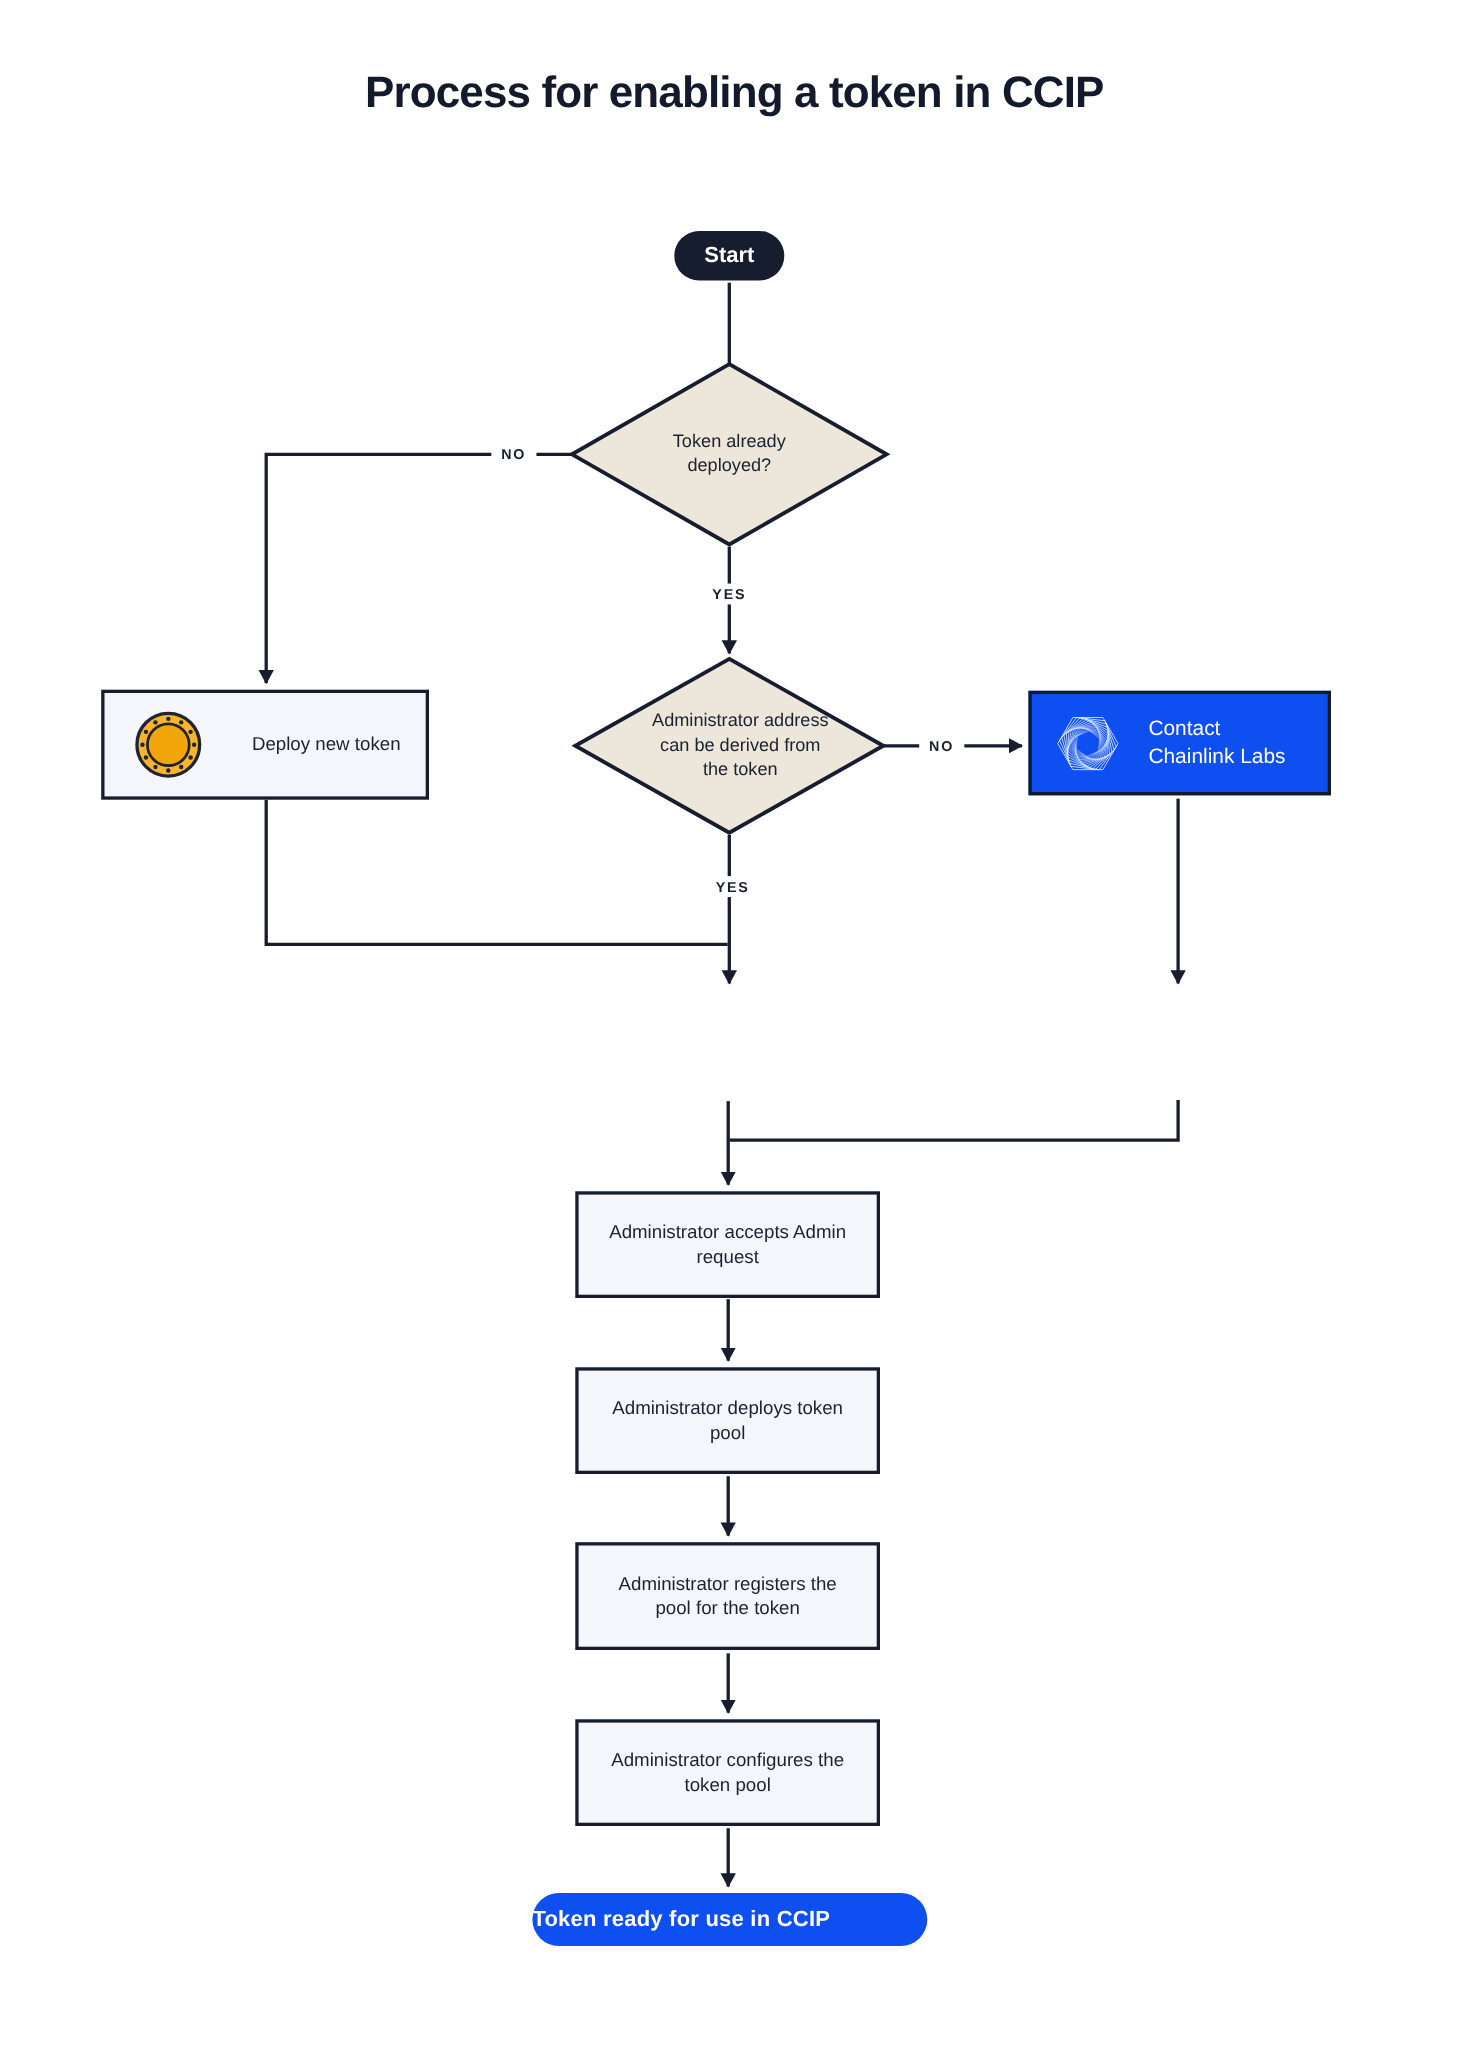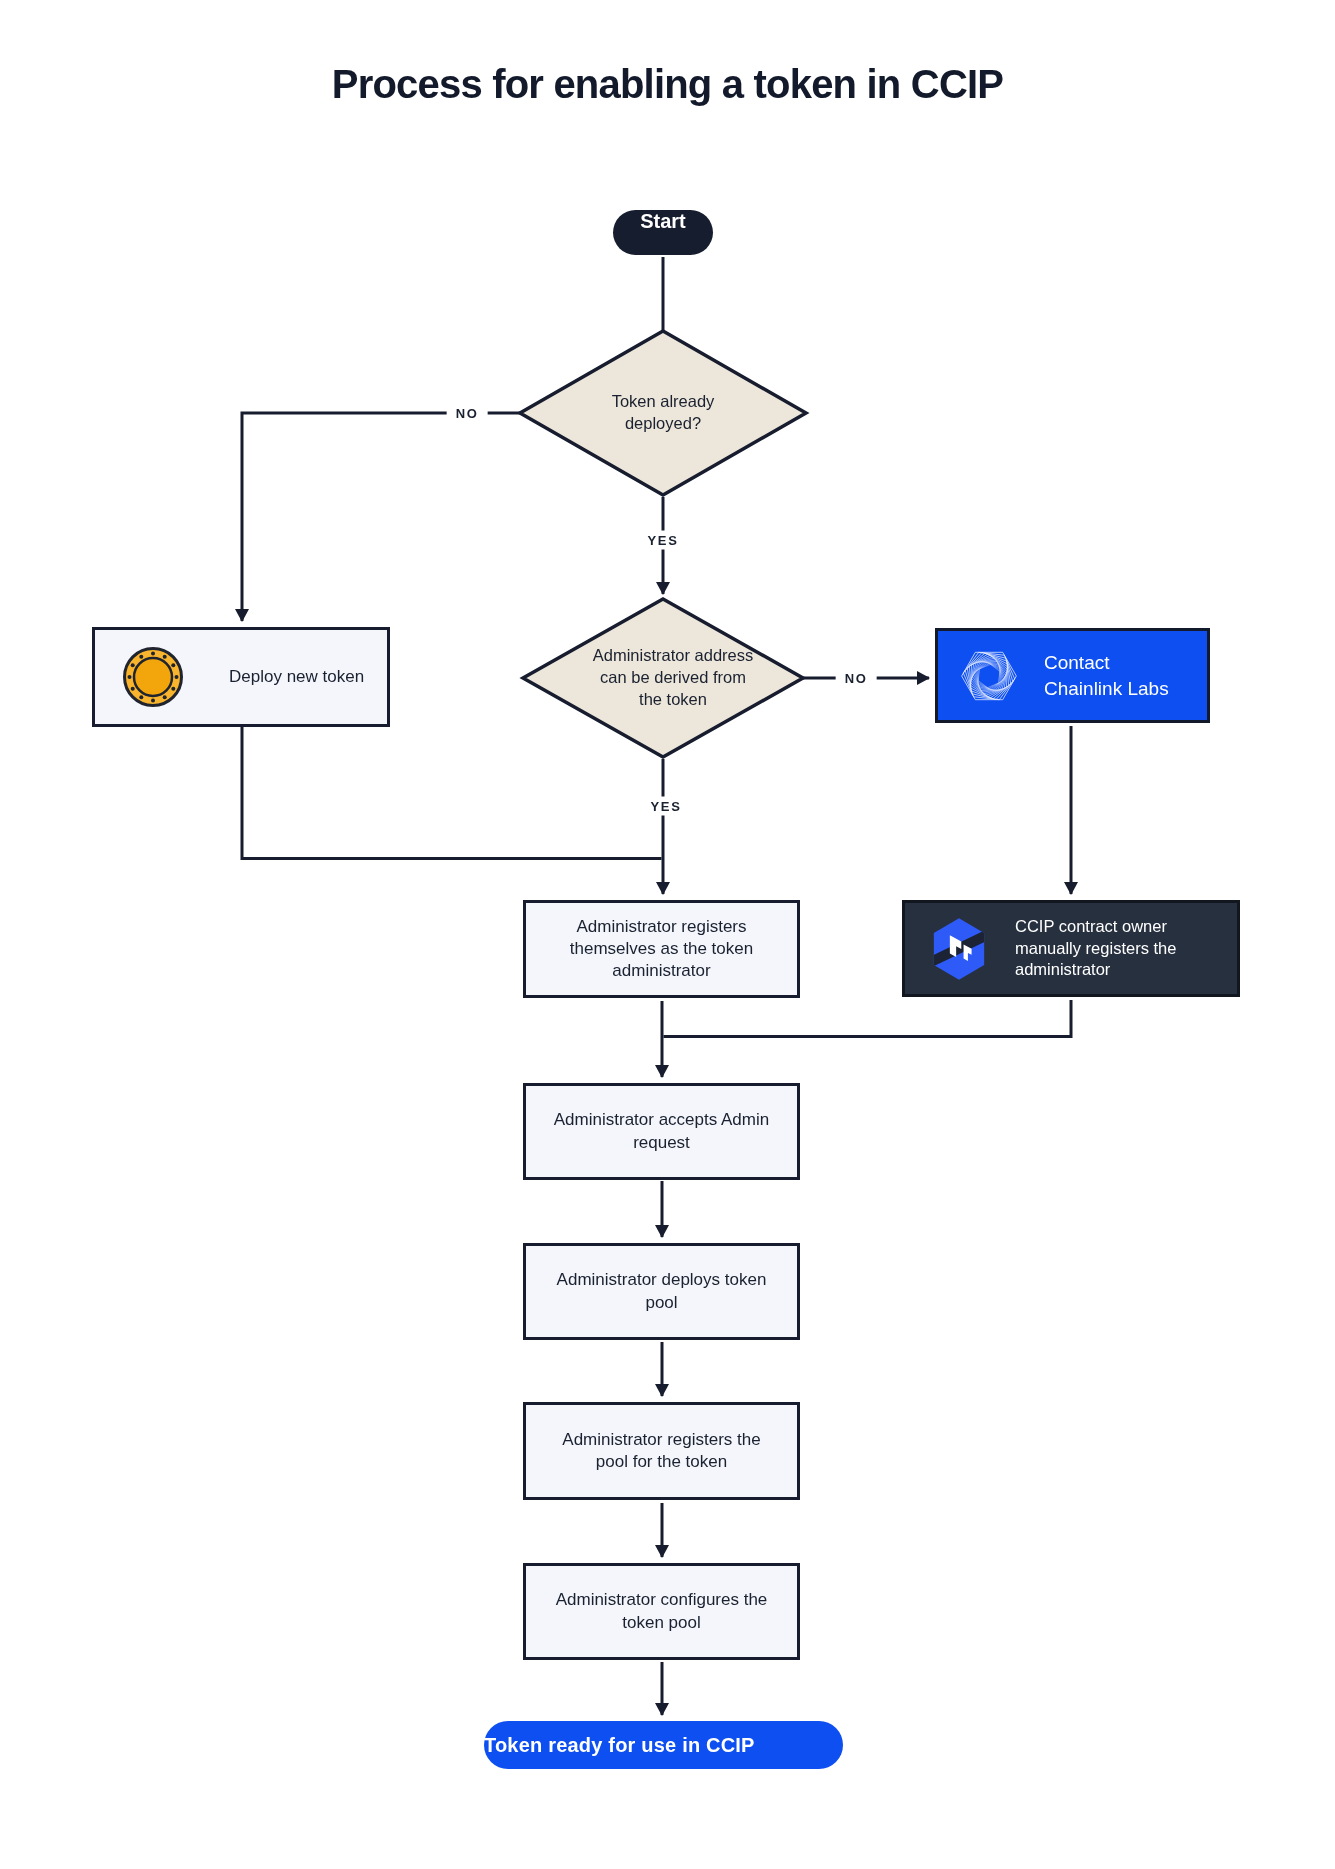--- a/index.html
+++ b/index.html
@@ -8,21 +8,21 @@
     font-family:"Liberation Sans",sans-serif;color:#1A2130;overflow:hidden;
   }
   .connectors{position:absolute;left:0;top:0;width:1335px;height:1869px;}
   .page-title{
     position:absolute;top:62px;left:0;width:100%;text-align:center;
     font-size:40px;font-weight:700;letter-spacing:-0.8px;color:#131A2B;
   }
   .start-pill{
     position:absolute;left:613px;top:210px;width:100px;height:45px;
     background:#161D2E;border-radius:24px;color:#ffffff;
-    display:flex;justify-content:center;
+    display:flex;align-items:center;justify-content:center;
     font-size:20px;font-weight:600;
   }
   .end-pill{
     position:absolute;left:484px;top:1721px;width:359px;height:48px;
     background:#0D4FF0;border-radius:25px;color:#ffffff;
     display:flex;align-items:center;
     font-size:20px;font-weight:700;letter-spacing:0.2px;
   }
   .node-box{
     position:absolute;box-sizing:border-box;background:#F4F6FB;border:3px solid #171D2E;
@@ -145,40 +145,21 @@
         <use href="#hx" transform="rotate(71.5) scale(0.537)"></use>
         <use href="#hx" transform="rotate(78) scale(0.508)"></use>
         <use href="#hx" transform="rotate(84.5) scale(0.48)"></use>
         <use href="#hx" transform="rotate(91) scale(0.454)"></use>
         <use href="#hx" transform="rotate(97.5) scale(0.429)"></use>
       </g>
     </svg>
     <div class="txt">Contact Chainlink Labs</div>
   </div>
 
-  <div class="node-box" style="left:523px;top:900px;width:277px;height:98px;">
-    <span>Administrator registers themselves as the token administrator</span>
-  </div>
 
-  <div class="dark-box">
-    <svg width="56" height="64" viewBox="0 0 48 56">
-      <defs>
-          <clipPath id="hexclip">
-            <polygon points="24,1 46,14 46,42 24,55 2,42 2,14"></polygon>
-          </clipPath>
-        </defs>
-      <polygon points="24,1 46,14 46,42 24,55 2,42 2,14" fill="#2E5BF7"></polygon>
-      <g clip-path="url(#hexclip)">
-        <polygon points="0,34 48,11 48,21 0,44" fill="#1B2334"></polygon>
-      </g>
-      <path d="M16,16 L26,21.5 V28 L21.5,25.6 V35 L16,32 Z" fill="#ffffff"></path>
-      <path d="M28,24 L35,27.8 V33 L31.8,31.4 V38.5 L28,36.4 Z" fill="#ffffff"></path>
-    </svg>
-    <div class="txt">CCIP contract owner manually registers the administrator</div>
-  </div>
 
   <div class="node-box" style="left:523px;top:1083px;width:277px;height:97px;">
     <span>Administrator accepts Admin request</span>
   </div>
 
   <div class="node-box" style="left:523px;top:1243px;width:277px;height:97px;">
     <span>Administrator deploys token pool</span>
   </div>
 
   <div class="node-box" style="left:523px;top:1402px;width:277px;height:98px;">

